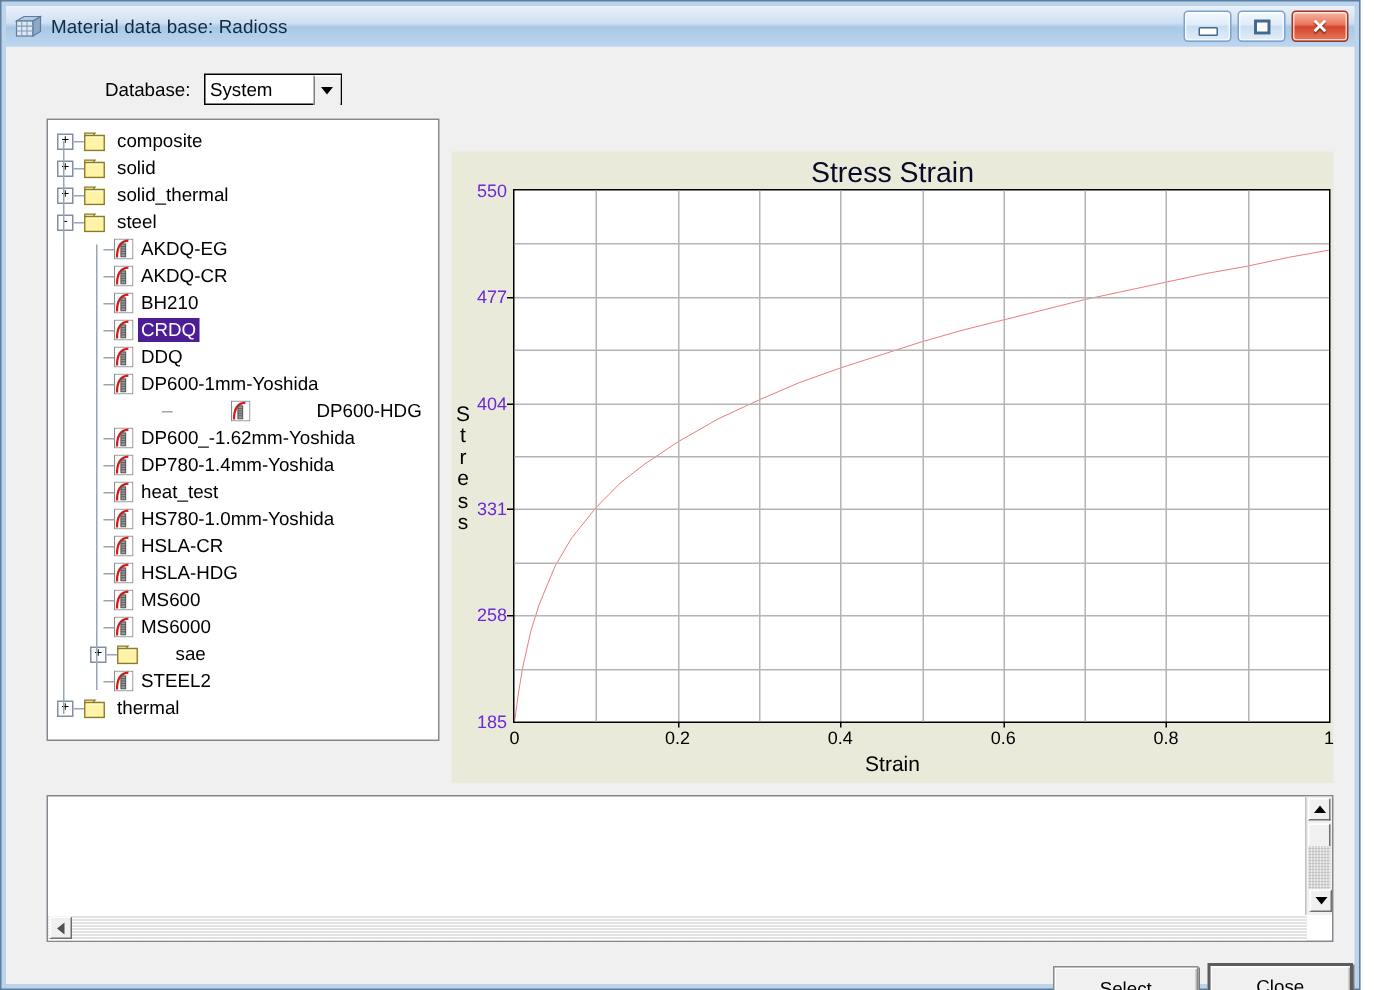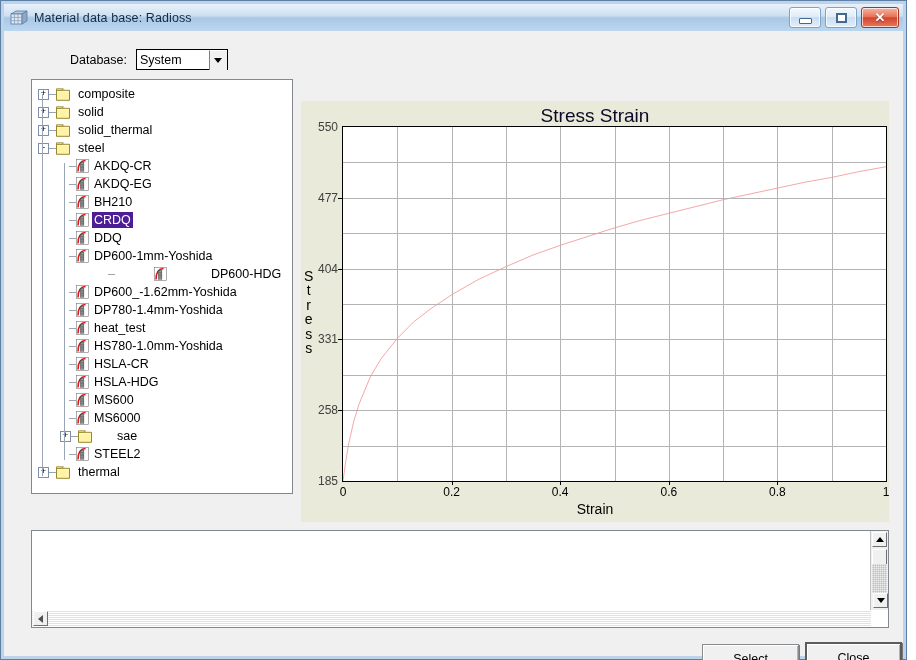--- a/index.html
+++ b/index.html
@@ -109,21 +109,21 @@
     position:absolute;left:0;right:0;top:4px;text-align:center;
     font-size:19px;color:#0a0a28;font-family:"Liberation Sans",sans-serif;
   }
   .plot{
     position:absolute;left:41px;top:25px;right:2px;bottom:40px;
     background:#fff;border:1px solid #000;box-sizing:border-box;
   }
   .gv{position:absolute;top:0;bottom:0;width:1px;background:#b4b4b4;}
   .gh{position:absolute;left:0;right:0;height:1px;background:#b4b4b4;}
   .ytick-label{
-    position:absolute;right:100%;margin-right:5px;font-size:12px;color:#404040;
+    position:absolute;right:100%;margin-right:5px;font-size:12px;color:#6d28d9;
     transform:translateY(-50%);white-space:nowrap;
   }
   .ytick-mark{position:absolute;right:100%;width:5px;height:1px;background:#000;}
   .xtick-label{
     position:absolute;top:100%;margin-top:4px;font-size:12px;color:#000;
     transform:translateX(-50%);white-space:nowrap;
   }
   .xtick-mark{position:absolute;top:100%;width:1px;height:4px;background:#000;}
   .ylabel-stack{
     position:absolute;left:3px;top:50%;transform:translateY(-50%);
@@ -272,32 +272,32 @@
           </div>
           <div class="tnode" style="padding-left:28px;">
             <span class="tog none"></span>
             <span class="dash"></span>
             <span class="mat-icon"><svg width="13" height="14" viewBox="0 0 13 14">
                 <rect x="0.4" y="0.4" width="12.2" height="13.2" fill="#ffffff" stroke="#777777" stroke-width="0.6"></rect>
                 <path d="M2 12.6 C2 5 4.4 1.6 9.6 1.4" fill="none" stroke="#d81818" stroke-width="1.5"></path>
                 <rect x="4.6" y="3.6" width="3.2" height="8.6" fill="#9a9a9a" stroke="#4a4a4a" stroke-width="0.6"></rect>
                 <path d="M4.6 5.4 L7.8 5.4 M4.6 7.0 L7.8 7.0 M4.6 8.6 L7.8 8.6 M4.6 10.2 L7.8 10.2" stroke="#4a4a4a" stroke-width="0.5"></path>
               </svg></span>
+            <span class="tlabel" style="">AKDQ-EG</span>
+          </div>
+          <div class="tnode" style="padding-left:28px;">
+            <span class="tog none"></span>
+            <span class="dash"></span>
+            <span class="mat-icon"><svg width="13" height="14" viewBox="0 0 13 14">
+                <rect x="0.4" y="0.4" width="12.2" height="13.2" fill="#ffffff" stroke="#777777" stroke-width="0.6"></rect>
+                <path d="M2 12.6 C2 5 4.4 1.6 9.6 1.4" fill="none" stroke="#d81818" stroke-width="1.5"></path>
+                <rect x="4.6" y="3.6" width="3.2" height="8.6" fill="#9a9a9a" stroke="#4a4a4a" stroke-width="0.6"></rect>
+                <path d="M4.6 5.4 L7.8 5.4 M4.6 7.0 L7.8 7.0 M4.6 8.6 L7.8 8.6 M4.6 10.2 L7.8 10.2" stroke="#4a4a4a" stroke-width="0.5"></path>
+              </svg></span>
             <span class="tlabel" style="">AKDQ-CR</span>
-          </div>
-          <div class="tnode" style="padding-left:28px;">
-            <span class="tog none"></span>
-            <span class="dash"></span>
-            <span class="mat-icon"><svg width="13" height="14" viewBox="0 0 13 14">
-                <rect x="0.4" y="0.4" width="12.2" height="13.2" fill="#ffffff" stroke="#777777" stroke-width="0.6"></rect>
-                <path d="M2 12.6 C2 5 4.4 1.6 9.6 1.4" fill="none" stroke="#d81818" stroke-width="1.5"></path>
-                <rect x="4.6" y="3.6" width="3.2" height="8.6" fill="#9a9a9a" stroke="#4a4a4a" stroke-width="0.6"></rect>
-                <path d="M4.6 5.4 L7.8 5.4 M4.6 7.0 L7.8 7.0 M4.6 8.6 L7.8 8.6 M4.6 10.2 L7.8 10.2" stroke="#4a4a4a" stroke-width="0.5"></path>
-              </svg></span>
-            <span class="tlabel" style="">AKDQ-EG</span>
           </div>
           <div class="tnode" style="padding-left:28px;">
             <span class="tog none"></span>
             <span class="dash"></span>
             <span class="mat-icon"><svg width="13" height="14" viewBox="0 0 13 14">
                 <rect x="0.4" y="0.4" width="12.2" height="13.2" fill="#ffffff" stroke="#777777" stroke-width="0.6"></rect>
                 <path d="M2 12.6 C2 5 4.4 1.6 9.6 1.4" fill="none" stroke="#d81818" stroke-width="1.5"></path>
                 <rect x="4.6" y="3.6" width="3.2" height="8.6" fill="#9a9a9a" stroke="#4a4a4a" stroke-width="0.6"></rect>
                 <path d="M4.6 5.4 L7.8 5.4 M4.6 7.0 L7.8 7.0 M4.6 8.6 L7.8 8.6 M4.6 10.2 L7.8 10.2" stroke="#4a4a4a" stroke-width="0.5"></path>
               </svg></span>

